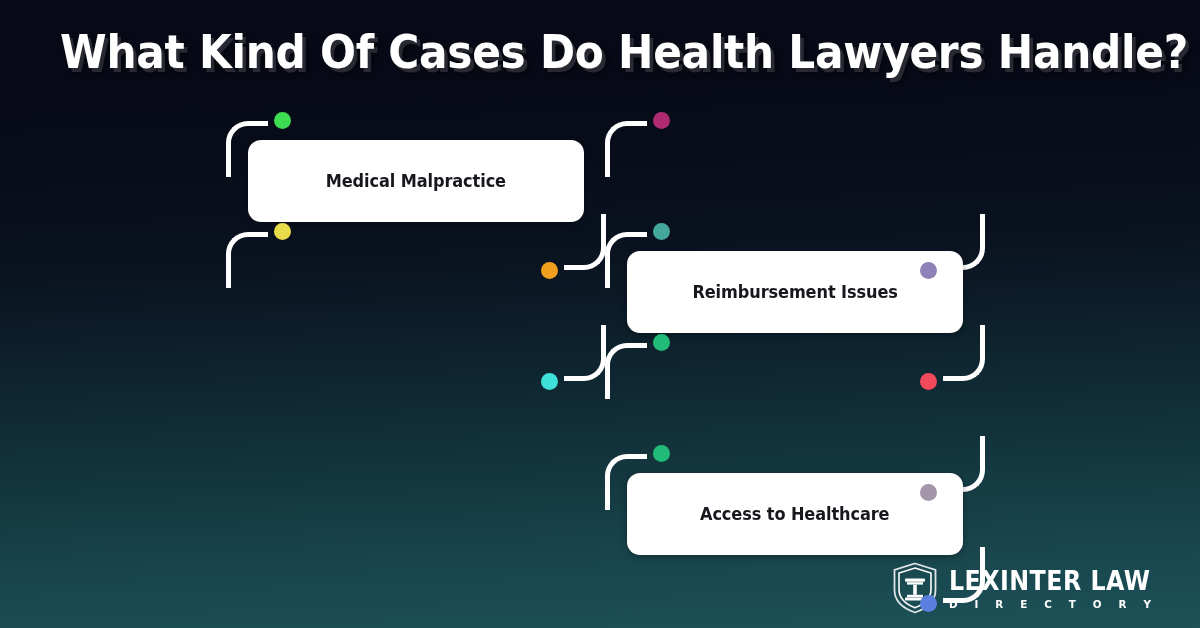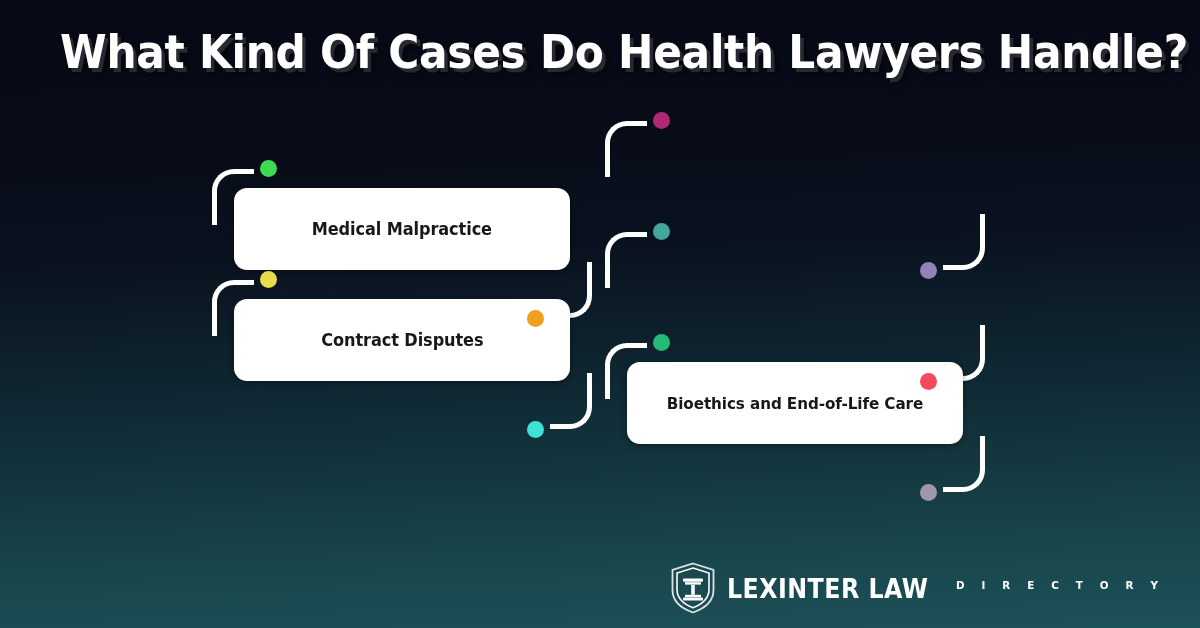--- a/index.html
+++ b/index.html
@@ -39,21 +39,21 @@
     text-shadow:4px 4px 0 rgba(70,70,80,0.55), 6px 6px 9px rgba(0,0,0,0.65);
     white-space:nowrap;
   }
 
   
   .column {
     position:absolute;
     top:140px;
     width:336px;
   }
-  #col-left  { left:234px;margin-top:48px; }
+  #col-left  { left:248px; }
   #col-right { left:627px; }
 
   .card-slot {
     position:relative;
     height:111px;
   }
 
   .card {
     position:absolute;
     top:0; left:0;
@@ -112,21 +112,21 @@
 
   
   #logo {
     position:absolute;
     right:22px; bottom:14px;
     display:flex;
     align-items:center;
     gap:11px;
   }
   #logo-shield { width:46px; height:52px; flex:none; }
-  #logo-text { display:flex; flex-direction:row; line-height:1; }
+  #logo-text { display:flex; flex-direction:column; line-height:1; }
   #logo-name {
     font-family:"DejaVu Sans", sans-serif;
     font-weight:700;
     font-size:27px;
     color:#ffffff;
     letter-spacing:0.5px;
     transform:scaleX(0.88);
     transform-origin:left center;
     white-space:nowrap;
   }
@@ -157,46 +157,52 @@
       <span class="dot br" style="background: rgb(240, 160, 30);"></span>
       <div class="card">
         <span class="card-label">Medical Malpractice</span>
       </div>
     </div>
     <div class="card-slot">
       <span class="bracket tl"></span>
       <span class="bracket br"></span>
       <span class="dot tl" style="background: rgb(232, 220, 74);"></span>
       <span class="dot br" style="background: rgb(63, 224, 216);"></span>
-      <div class="card">
-        <span class="card-label">Contract Disputes</span>
-      </div>
     </div>
   </div>
 
   <div class="column" id="col-right">
     <div class="card-slot">
       <span class="bracket tl"></span>
       <span class="bracket br"></span>
       <span class="dot tl" style="background: rgb(176, 42, 114);"></span>
       <span class="dot br" style="background: rgb(142, 130, 184);"></span>
     </div>
     <div class="card-slot">
       <span class="bracket tl"></span>
       <span class="bracket br"></span>
       <span class="dot tl" style="background: rgb(68, 167, 155);"></span>
       <span class="dot br" style="background: rgb(242, 73, 91);"></span>
+      <div class="card">
+        <span class="card-label">Reimbursement Issues</span>
+      </div>
     </div>
     <div class="card-slot">
       <span class="bracket tl"></span>
       <span class="bracket br"></span>
       <span class="dot tl" style="background: rgb(34, 187, 120);"></span>
       <span class="dot br" style="background: rgb(163, 150, 168);"></span>
+    </div>
+    <div class="card-slot">
+      <span class="bracket tl"></span>
+      <span class="bracket br"></span>
+      <span class="dot tl" style="background: rgb(34, 187, 120);"></span>
+      <span class="dot br" style="background: rgb(91, 127, 224);"></span>
       <div class="card">
-        <span class="card-label small">Bioethics and End-of-Life Care</span>
+        <span class="card-label">Access to Healthcare</span>
       </div>
     </div>
   </div>
 
   <div id="logo">
     <svg id="logo-shield" viewBox="0 0 46 52">
       <path d="M23 1.5 L43.5 8 V28 C43.5 40 33 47 23 50.5 C13 47 2.5 40 2.5 28 V8 Z" fill="none" stroke="#ffffff" stroke-width="1.8" opacity="0.85"></path>
       <path d="M23 6 L39 11 V27.5 C39 37 30.5 42.8 23 45.8 C15.5 42.8 7 37 7 27.5 V11 Z" fill="none" stroke="#ffffff" stroke-width="1.6"></path>
       <rect x="13" y="16.5" width="20" height="3.2" rx="1" fill="#ffffff"></rect>
       <rect x="15" y="20.2" width="16" height="2.4" fill="#ffffff"></rect>

